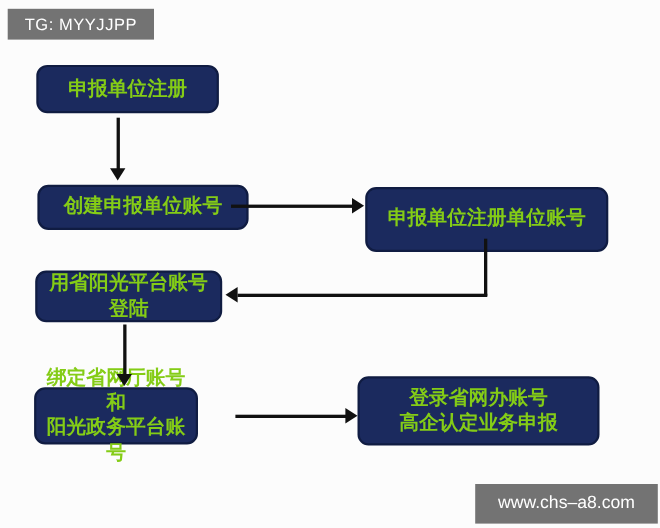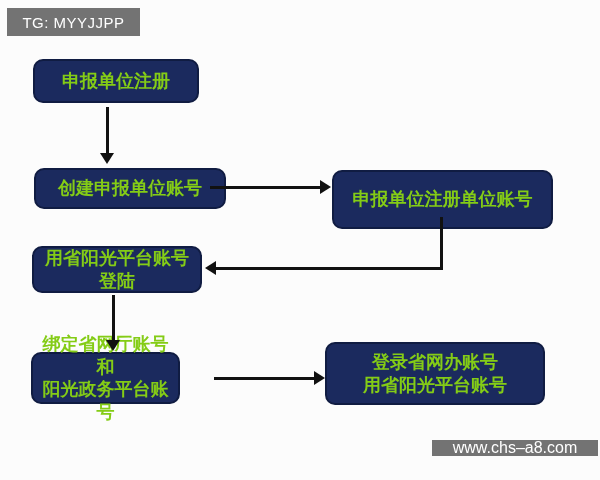--- a/index.html
+++ b/index.html
@@ -24,21 +24,21 @@
     font-family: "Liberation Sans", sans-serif;
   }
   .badge-tl {
     left: 7px; top: 8px;
     width: 133px; height: 28px;
     font-size: 15px;
     letter-spacing: 0.5px;
   }
   .badge-br {
     left: 432px; top: 440px;
-    width: 166px; height: 16px;
+    width: 166px; height: 36px;
     font-size: 16px;
   }
 
   
   .node {
     position: absolute;
     background: #1b2a5e;
     border: 2px solid #101c42;
     border-radius: 10px;
     box-sizing: border-box;
@@ -124,21 +124,21 @@
 登陆</span>
   </div>
 
   <div class="node" id="node-bind">
     <span class="node-label">绑定省网厅账号和
 阳光政务平台账号</span>
   </div>
 
   <div class="node" id="node-apply">
     <span class="node-label">登录省网办账号
-用省阳光平台账号</span>
+高企认定业务申报</span>
   </div>
 
   <div class="line" id="e1-line"></div>
   <div class="head head-down" id="e1-head"></div>
 
   <div class="line" id="e2-line"></div>
   <div class="head head-right" id="e2-head"></div>
 
   <div class="line" id="e3-vline"></div>
   <div class="line" id="e3-hline"></div>

